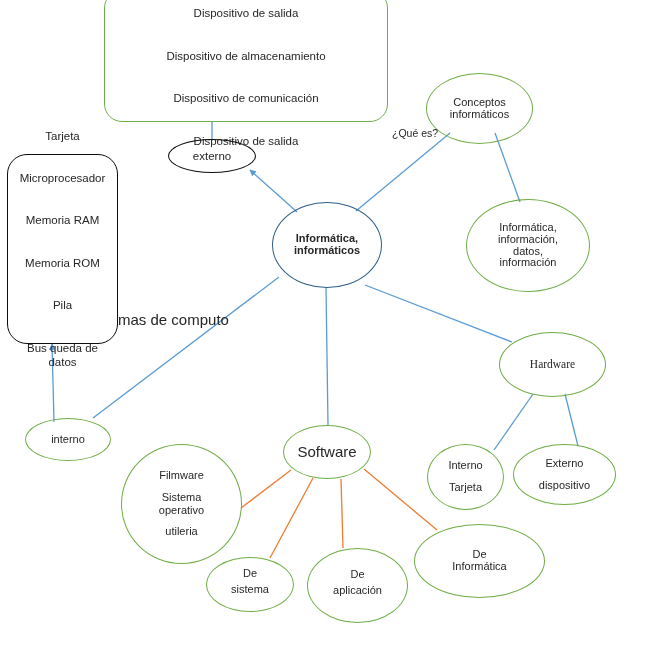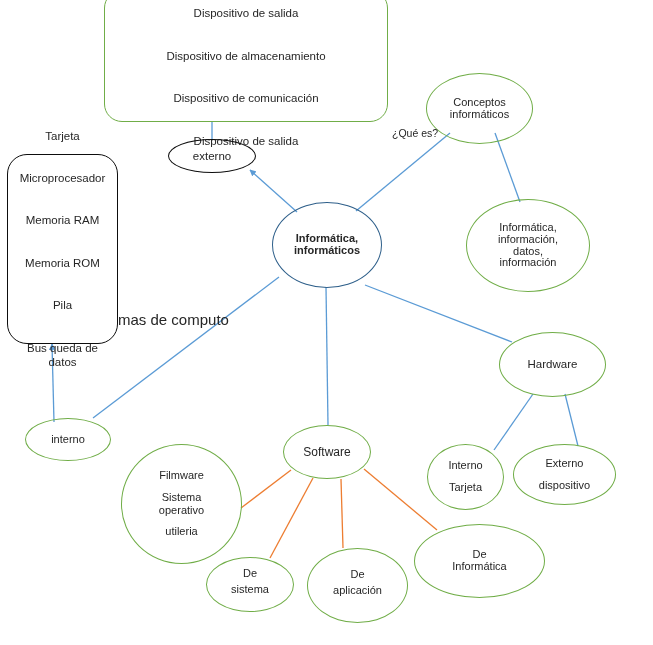--- a/index.html
+++ b/index.html
@@ -150,35 +150,35 @@
     <span class="line">informáticos</span>
   </div>
 
   <div class="node ellipse" style="left:466px; top:199px; width:124px; height:93px; font-size:11px;">
     <span class="line">Informática,</span>
     <span class="line">información,</span>
     <span class="line">datos,</span>
     <span class="line">información</span>
   </div>
 
-  <div class="node ellipse" style="left:499px; top:332px; width:107px; height:65px; font-size:11.5px;">
+  <div class="node ellipse" style="left:499px; top:332px; width:107px; height:65px; font-size:11.5px;font-family:Liberation Serif, serif;">
     <span class="line">Hardware</span>
   </div>
 
   <div class="node ellipse gap" style="left:427px; top:444px; width:77px; height:66px; font-size:11px;">
     <span class="line">Interno</span>
     <span class="line">Tarjeta</span>
   </div>
 
   <div class="node ellipse gap" style="left:513px; top:444px; width:103px; height:61px; font-size:11px;">
     <span class="line">Externo</span>
     <span class="line">dispositivo</span>
   </div>
 
-  <div class="node ellipse" style="left:283px; top:425px; width:88px; height:54px; font-size:12px;">
+  <div class="node ellipse" style="left:283px; top:425px; width:88px; height:54px; font-size:15px;">
     <span class="line">Software</span>
   </div>
 
   <div class="node ellipse gap" style="left:121px; top:444px; width:121px; height:120px; font-size:11px;">
     <span class="line">Filmware</span>
     <span class="line" style="margin-bottom:0">Sistema</span>
     <span class="line" style="margin-top:1px">operativo</span>
     <span class="line">utileria</span>
   </div>
 

